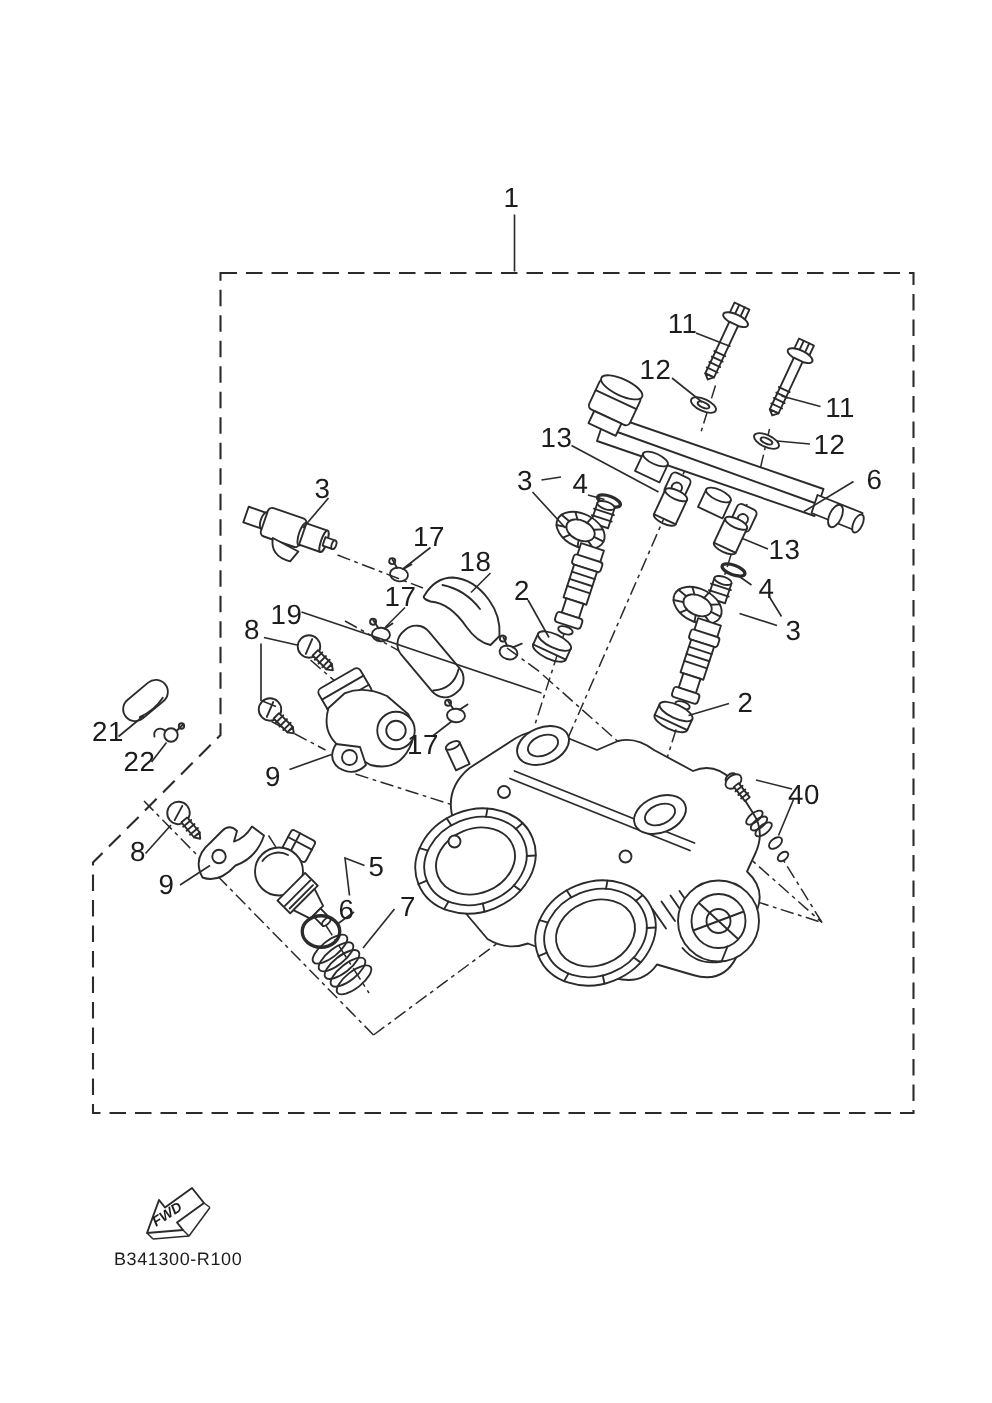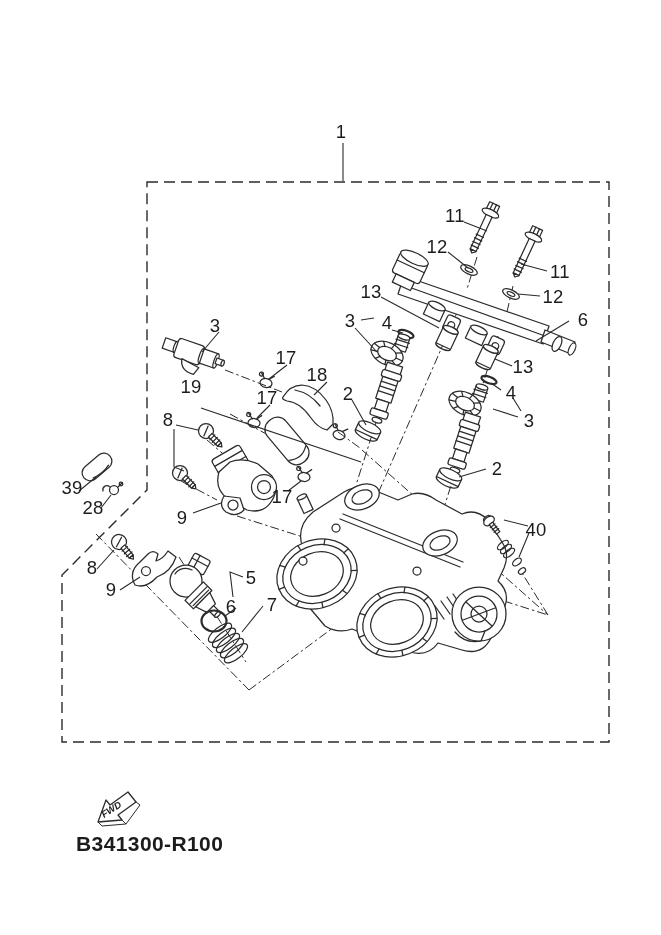--- a/index.html
+++ b/index.html
@@ -1,22 +1,22 @@
 <!DOCTYPE html>
 <html><head>
 <meta charset="utf-8">
 <style>
   html,body{margin:0;padding:0;background:#ffffff;}
   .stage{position:relative;width:661px;height:935px;background:#ffffff;overflow:hidden;
          font-family:"Liberation Sans", sans-serif;}
   .stage svg{position:absolute;left:0;top:0;}
   .callout{position:absolute;transform:translate(-50%,-50%);font-size:18.5px;
            color:#1c1c1c;letter-spacing:.3px;white-space:nowrap;line-height:1;}
-  .diagram-code{position:absolute;left:76px;top:832px;font-size:21px;color:#1c1c1c;
-                letter-spacing:.4px;font-weight:bold;}
+  .diagram-code{position:absolute;left:76px;top:832px;font-size:12px;color:#1c1c1c;
+                letter-spacing:.4px;}
 </style>
 </head>
 <body>
 
 <div class="stage">
 
 <svg width="661" height="935" viewBox="0 0 661 935">
   <defs>
     <g id="bell">
       <ellipse rx="41" ry="34"></ellipse>
@@ -328,27 +328,27 @@
 <div class="callout" style="left:387px;top:323px">4</div>
 <div class="callout" style="left:523px;top:367px">13</div>
 <div class="callout" style="left:511px;top:393px">4</div>
 <div class="callout" style="left:529px;top:421px">3</div>
 <div class="callout" style="left:348px;top:394px">2</div>
 <div class="callout" style="left:497px;top:469px">2</div>
 <div class="callout" style="left:215px;top:326px">3</div>
 <div class="callout" style="left:286px;top:358px">17</div>
 <div class="callout" style="left:317px;top:375px">18</div>
 <div class="callout" style="left:267px;top:398px">17</div>
-<div class="callout" style="left:191px;top:387px">19</div>
+<div class="callout" style="left:191px;top:410px">19</div>
 <div class="callout" style="left:168px;top:420px">8</div>
 <div class="callout" style="left:182px;top:518px">9</div>
 <div class="callout" style="left:282px;top:497px">17</div>
 <div class="callout" style="left:536px;top:530px">40</div>
-<div class="callout" style="left:72px;top:488px">39</div>
-<div class="callout" style="left:93px;top:508px">28</div>
+<div class="callout" style="left:72px;top:488px">21</div>
+<div class="callout" style="left:93px;top:508px">22</div>
 <div class="callout" style="left:92px;top:568px">8</div>
 <div class="callout" style="left:111px;top:590px">9</div>
 <div class="callout" style="left:251px;top:578px">5</div>
 <div class="callout" style="left:231px;top:607px">6</div>
 <div class="callout" style="left:272px;top:605px">7</div>
 
 <div class="diagram-code">B341300-R100</div>
 
 </div>
 

